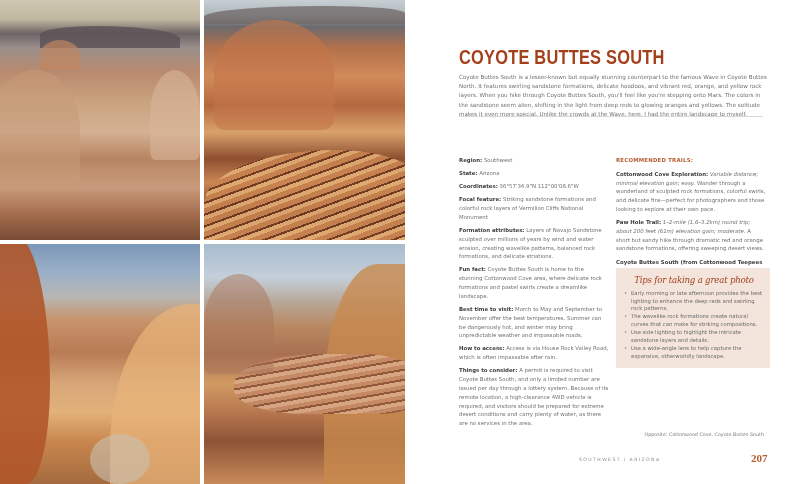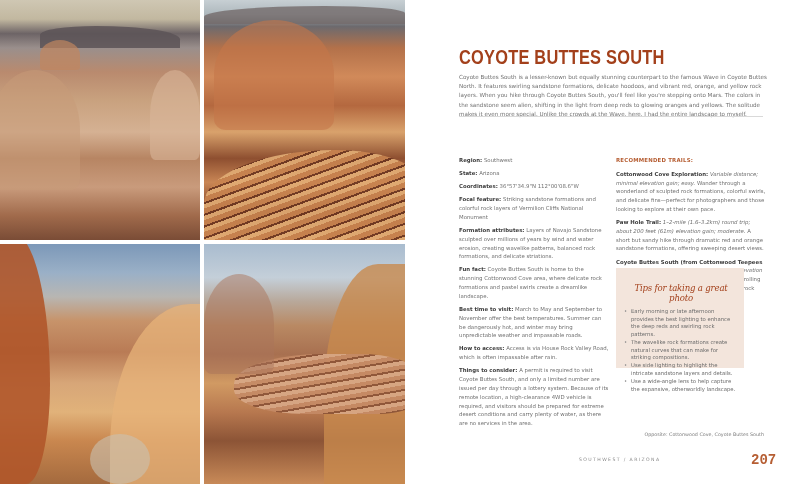--- a/index.html
+++ b/index.html
@@ -26,29 +26,29 @@
     .divider { position: absolute; left: 459px; top: 116px; width: 304px; height: 1px; background: #d9d9d9; }
 
     .col-left { position: absolute; left: 459px; top: 156px; width: 150px; font-size: 5.4px; line-height: 8.8px; color: #707070; }
     .col-right { position: absolute; left: 616px; top: 156px; width: 150px; font-size: 5.4px; line-height: 8.8px; color: #707070; }
     .fact { margin-bottom: 4.3px; }
     .fact b, .trail b { color: #3d3d3d; font-weight: bold; }
     .trail i { font-style: italic; }
     .trail { margin-bottom: 4.3px; }
     .trails-heading { font-weight: bold; font-size: 5.4px; color: #b65e33; letter-spacing: 0.2px; margin-bottom: 5px; }
 
-    .tips { position: absolute; left: 616px; top: 268px; width: 128px; height: 100px; background: #f3e5dc; padding: 15px 6px 0 8px; }
+    .tips { position: absolute; left: 616px; top: 268px; width: 154px; height: 100px; background: #f3e5dc; padding: 7px 6px 0 8px; }
     .tips-title { text-align: center; font-family: "DejaVu Serif", serif; font-style: italic; font-size: 8.6px; color: #a3401b; margin-bottom: 5px; letter-spacing: -0.2px; }
     .tips ul { list-style: none; }
     .tips li { position: relative; padding-left: 7px; font-size: 5.3px; line-height: 7.6px; color: #6a6a6a; margin-bottom: 0.6px; }
     .tips li .bullet { position: absolute; left: 0; top: 0; color: #888; }
 
     .caption { position: absolute; right: 46px; top: 432px; font-size: 4.8px; color: #7a7a7a; }
     .footer-section { position: absolute; left: 579px; top: 457px; font-size: 4.6px; letter-spacing: 1.4px; color: #8a8a8a; }
-    .page-number { position: absolute; left: 751px; top: 452px; font-family: Liberation Mono, monospace; font-weight: bold; font-size: 14px; color: #b65e33; text-align: center; }
+    .page-number { position: absolute; left: 751px; top: 452px; font-family: Liberation Serif, serif; font-weight: bold; font-size: 11px; color: #b65e33; text-align: center; }
   </style>
 </head>
 <body>
 
 <div class="photo" id="photo-1">
   <div class="rock" style="left:40px;top:26px;width:140px;height:22px;background:#5c5457;border-radius:40% 60% 0 0;opacity:.85;"></div>
   <div class="rock" style="left:-10px;top:70px;width:90px;height:120px;background:#c79a79;opacity:.55;"></div>
   <div class="rock" style="left:150px;top:70px;width:50px;height:90px;background:#d8b59a;opacity:.6;"></div>
   <div class="rock" style="left:40px;top:40px;width:40px;height:30px;background:#c08660;opacity:.7;"></div>
 </div>

